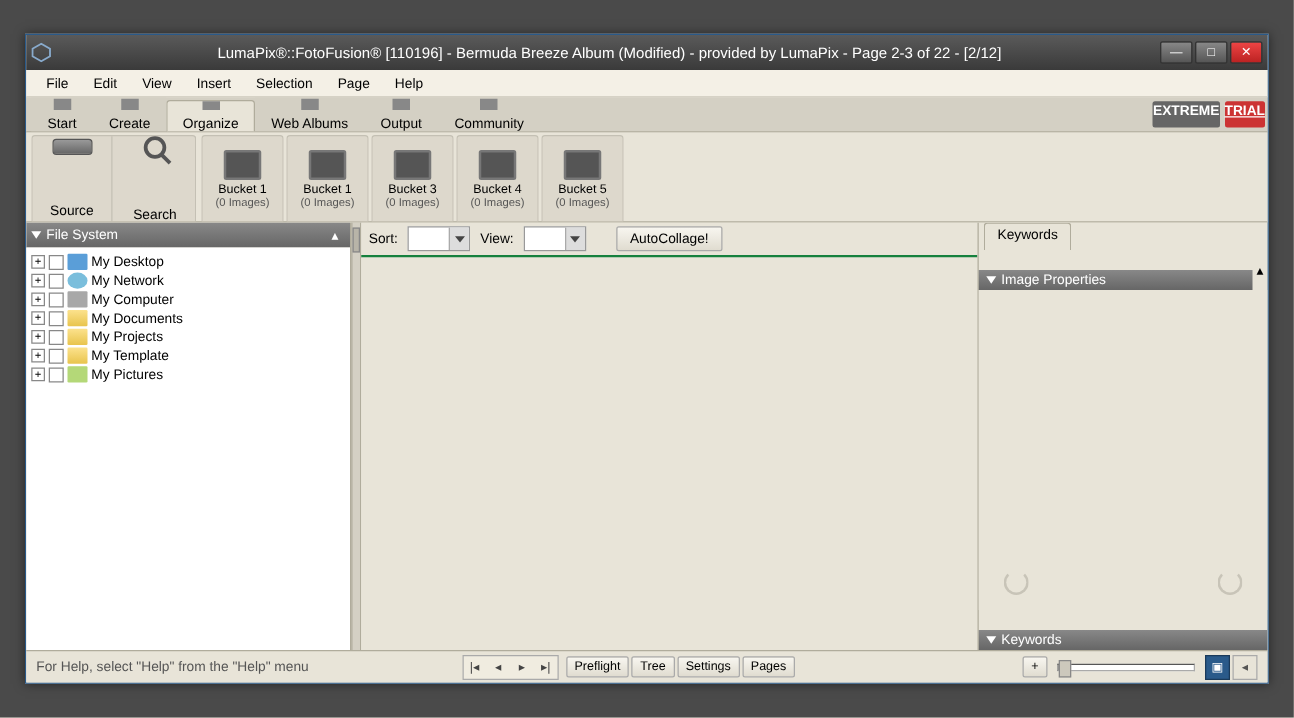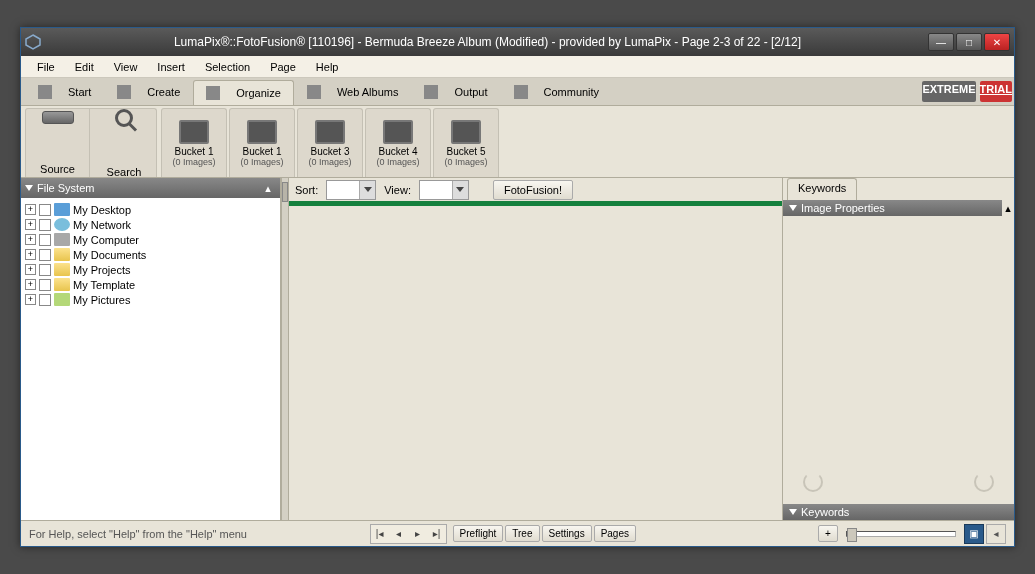--- a/index.html
+++ b/index.html
@@ -7,21 +7,21 @@
 .window { width: 995px; height: 520px; background: #e8e4d8; border: 1px solid #2a5a8a; box-shadow: 0 0 8px rgba(0,0,0,0.5); display: flex; flex-direction: column; }
 .titlebar { background: linear-gradient(to bottom, #5a5a5a, #3a3a3a); height: 28px; display: flex; align-items: center; padding: 0 4px; color: #fff; text-align: center; }
 .titlebar-icon { width: 16px; height: 16px; margin-right: 6px; display: flex; align-items: center; justify-content: center; }
 .titlebar-title { flex: 1; font-size: 12px; }
 .win-controls { display: flex; gap: 2px; }
 .win-btn { width: 26px; height: 18px; background: linear-gradient(to bottom,#888,#555); border: 1px solid #333; color: #fff; display: flex; align-items: center; justify-content: center; font-size: 10px; cursor: pointer; border-radius: 2px;}
 .win-btn.close { background: linear-gradient(to bottom,#e44,#b22); }
 .menubar { background: #f4f0e6; height: 22px; display: flex; align-items: center; padding: 0 6px; border-bottom: 1px solid #ccc8bc; }
 .menu-item { padding: 3px 10px; cursor: pointer; }
 .toolbar-tabs { background: #d4d0c4; height: 28px; display: flex; align-items: stretch; border-bottom: 1px solid #b0ac9c; padding-left: 4px; }
-.tab-btn { display: flex; align-items: center; padding: 0 12px; border: 1px solid transparent; border-bottom: none; cursor: pointer; gap: 16px; background: #d4d0c4; }
+.tab-btn { display: flex; align-items: center; padding: 0 12px; border: 1px solid transparent; border-bottom: none; cursor: pointer; gap: 5px; background: #d4d0c4; flex-direction: column; }
 .tab-btn.active { background: #e8e4d8; border-color: #b0ac9c; border-radius: 3px 3px 0 0; margin-top: 2px; }
 .tab-icon { width: 14px; height: 14px; background: #888; }
 .flex-spacer { flex: 1; }
 .ext-badge { background: #666; color: #fff; padding: 2px 0; margin: 3px 2px; font-size: 11px; font-weight: bold; border-radius: 2px; }
 .ext-badge.trial { background: #c33; text-decoration: underline; }
 .big-toolbar { background: #e8e4d8; height: 72px; display: flex; padding: 2px 4px 0 4px; border-bottom: 1px solid #b0ac9c; }
 .tool-group { display: flex; gap: 2px; background: #ddd8cc; border: 1px solid #c4c0b4; border-bottom: none; border-radius: 3px 3px 0 0; margin-right: 4px; }
 .tool-btn { width: 64px; display: flex; flex-direction: column; align-items: center; justify-content: center; cursor: pointer; border-right: 1px solid #c4c0b4; padding: 2px; gap: 37px; }
 .tool-btn:last-child { border-right: none; }
 .tool-btn.source .tool-icon-lg { background: linear-gradient(#999,#666); width: 32px; height: 24px; border-radius: 3px; border: 1px solid #555; }
@@ -41,32 +41,32 @@
 .tree { flex:1; background: #fff; padding: 4px; overflow: auto; }
 .tree-row { display: flex; align-items: center; gap: 3px; padding: 1px 0; cursor: pointer; }
 .expander { width: 11px; height: 11px; border: 1px solid #888; display: flex; align-items: center; justify-content: center; font-size: 9px; line-height: 1; background:#fff;}
 .checkbox { width: 12px; height: 12px; border: 1px solid #888; background:#fff;}
 .folder-icon { width: 16px; height: 13px; background: linear-gradient(#fce28d,#e8c44d); border-radius: 1px; position:relative; }
 .folder-icon.desktop { background: #5a9ed8; }
 .folder-icon.net { background: #7abedc; border-radius: 50%; }
 .folder-icon.comp { background: #a8a8a8; }
 .folder-icon.pic { background: #b4d878; }
 .center-panel { flex: 1; background: #e8e4d8; display: flex; flex-direction: column; }
-.sort-bar { height: 28px; display: flex; align-items: center; gap: 8px; padding: 2px 6px; border-bottom: 5px solid #15803d; }
+.sort-bar { height: 28px; display: flex; align-items: center; gap: 8px; padding: 2px 6px; border-bottom: 2px solid #15803d; }
 .vsplit { width: 8px; background: #d4d0c4; border-left:1px solid #b0ac9c; border-right:1px solid #b0ac9c; cursor: col-resize; }
 .vhandle { width: 6px; height: 20px; background:#b8b4a8; margin: 4px auto; border:1px solid #888;}
 .combo { height: 20px; border: 1px solid #999; background: #fff; display: flex; align-items: center; min-width: 50px; }
 .combo-arrow { width: 16px; height: 100%; background: #ddd; border-left: 1px solid #aaa; display:flex;align-items:center;justify-content:center; }
 .combo-arrow::after{content:'';border-left:4px solid transparent;border-right:4px solid transparent;border-top:5px solid #444;}
 .btn { padding: 3px 10px; background: linear-gradient(#f8f6f0,#e0dcd0); border: 1px solid #aaa; border-radius: 2px; cursor: pointer; }
 .thumbs { flex: 1; background: #e8e4d8; }
 .right-panel { width: 232px; background: #e8e4d8; display: flex; flex-direction: column; border-left: 1px solid #b0ac9c;}
 .rtabs { height: 22px; display: flex; padding-left: 4px; }
 .rtab { padding: 3px 10px; border: 1px solid #b0ac9c; border-bottom: none; background: #e8e4d8; border-radius: 3px 3px 0 0; cursor: pointer; font-size:11px;}
-.section-hdr { background: linear-gradient(to bottom,#888,#666); color: #fff; padding: 2px 6px; display: flex; align-items: center; gap: 4px; }
+.section-hdr { background: linear-gradient(to bottom,#888,#666); color: #fff; padding: 2px 6px; display: flex; align-items: center; gap: 4px; margin-top: 16px; }
 .rcontent { flex: 1; background: #e8e4d8; overflow: auto; position:relative;}
 .undo-redo { display: flex; justify-content: space-between; padding: 8px 20px; }
 .circ-icon { width: 20px; height: 20px; border: 2px solid #c8c4b8; border-radius: 50%; border-top-color: transparent; position:relative;}
 .kw-form { padding: 6px; }
 .kw-row { display: flex; align-items: center; gap: 6px; margin-bottom: 4px; }
 .kw-input { width: 80px; height: 18px; border: 1px inset #888; background: #ddd8cc; }
 .scroll-up { width: 16px; height: 16px; background: #ddd; border: 1px solid #aaa; display:flex; align-items:center; justify-content:center; }
 .statusbar { height: 26px; background: #e8e4d8; border-top: 1px solid #b0ac9c; display: flex; align-items: center; padding: 0 8px; }
 .status-text { flex: 1; color: #555; }
 .nav-btns { display: flex; gap: 1px; border: 1px solid #aaa; background:#f0ece0; margin-right:6px;}
@@ -243,21 +243,21 @@
         <div class="combo">
             <div class="flex-spacer"></div>
             <div class="combo-arrow"></div>
           </div>
         <span>View:</span>
         <div class="combo">
             <div class="flex-spacer"></div>
             <div class="combo-arrow"></div>
           </div>
         <div style="width:8px;"></div>
-        <div class="btn">FotoFusion!</div>
+        <div class="btn">AutoCollage!</div>
       </div>
       <div class="thumbs"></div>
     </div>
 
     <div class="right-panel">
       <div class="rtabs">
         <div class="rtab">Keywords</div>
       </div>
       <div style="display:flex;">
         <div style="flex:1;">

